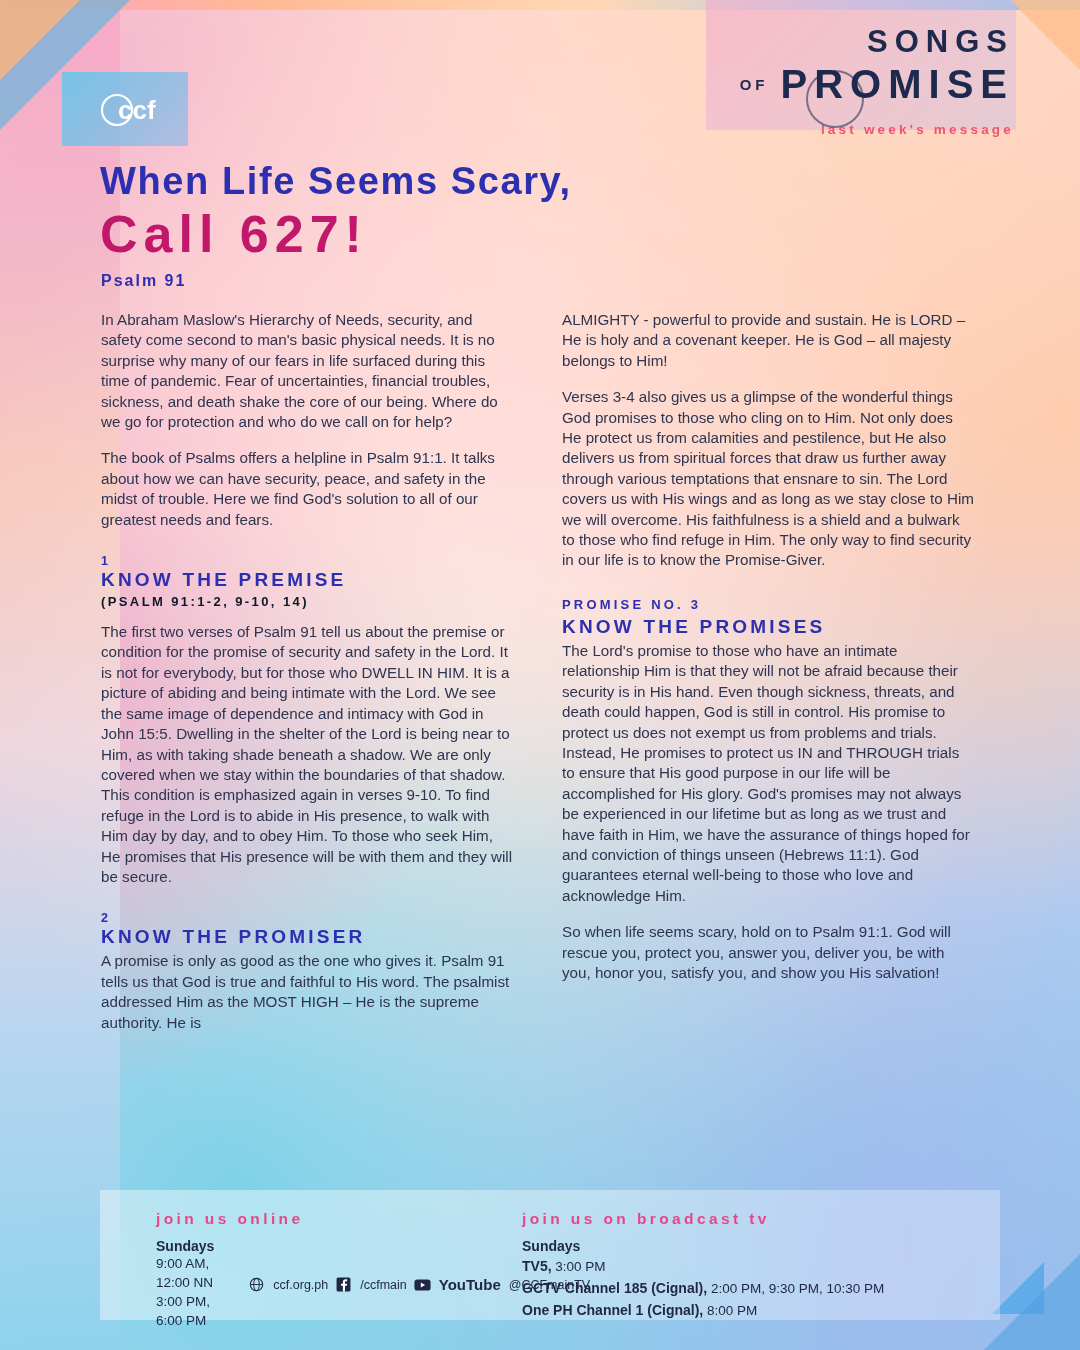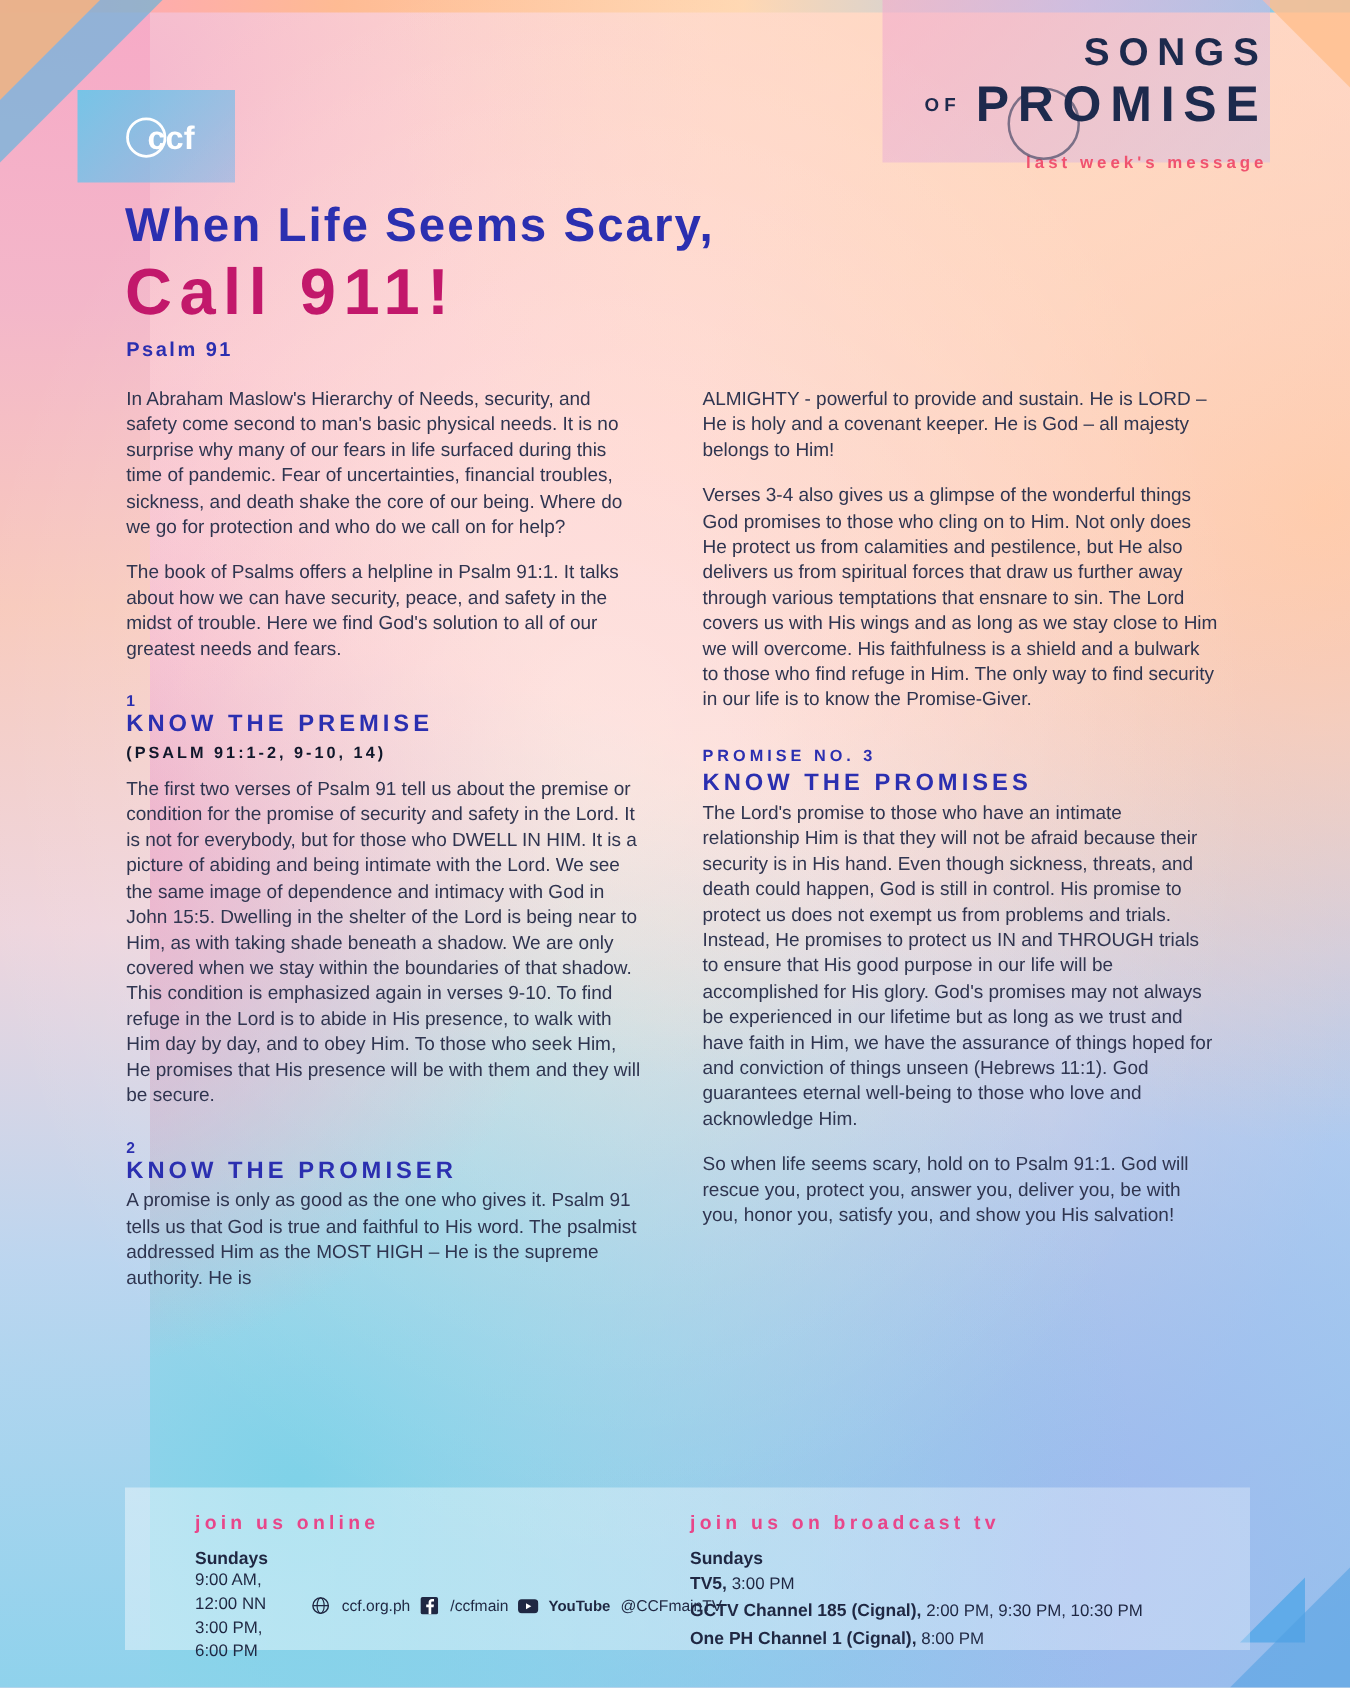--- a/index.html
+++ b/index.html
@@ -161,31 +161,31 @@
     z-index: 3;
   }
   .footer-inner { position: relative; width: 100%; height: 100%; }
   .f-head {
     font-size: 15.5px; font-weight: 700; letter-spacing: 3.4px; color: #e8468a;
   }
   .f-bold { font-weight: 700; color: #1f2742; font-size: 14px; }
   .f-txt { font-size: 13.5px; color: #1f2742; line-height: 19px; }
 
   .f-online { position: absolute; left: 56px; top: 20px; width: 380px; }
-  .f-tv { position: absolute; left: 452px; top: 20px; width: 470px; }
+  .f-tv { position: absolute; left: 422px; top: 20px; width: 470px; }
 
   .online-grid { display: flex; gap: 34px; margin-top: 10px; }
   .social { display: flex; gap: 7px; margin-top: 1px; }
   .social-row { display: flex; align-items: center; gap: 8px; font-size: 12.5px; color: #1f2742; }
   .ico {
     width: 17px; height: 17px; display: inline-flex; align-items: center; justify-content: center;
     color: #1f2742;
   }
   .ico svg { display: block; }
-  .yt-word { font-weight: 700; font-size: 12px; }
+  .yt-word { font-weight: 700; font-size: 15px; }
   .tv-line { margin-top: 3px; }
 </style>
 </head>
 <body>
 
 <div id="bg">
   <div class="bg-base"></div>
   <div class="bg-tint-left"></div>
   <div class="bg-strip-top"></div>
   <div class="bg-tri-tl"></div>
@@ -213,21 +213,21 @@
     </div>
     <div class="sop-row2">
       <span class="sop-of">OF</span>
       <span class="sop-promise">PROMISE</span>
     </div>
     <div class="sop-ring"></div>
     <div class="sop-sub">last week's message</div>
   </div>
 
   <div class="title1">When Life Seems Scary,</div>
-  <div class="title2">Call 911!</div>
+  <div class="title2">Call 627!</div>
   <div class="subtitle">Psalm 91</div>
 
   <div class="col col-left">
     <p class="para">In Abraham Maslow's Hierarchy of Needs, security, and safety come second to man's basic physical needs. It is no surprise why many of our fears in life surfaced during this time of pandemic. Fear of uncertainties, financial troubles, sickness, and death shake the core of our being. Where do we go for protection and who do we call on for help?</p>
     <p class="para">The book of Psalms offers a helpline in Psalm 91:1. It talks about how we can have security, peace, and safety in the midst of trouble.  Here we find God's solution to all of our greatest needs and fears.</p>
 
     <div class="sec">
       <div class="sec-num">1</div>
       <div class="sec-title">KNOW THE PREMISE</div>
       <div class="sec-ref">(PSALM 91:1-2, 9-10, 14)</div>

